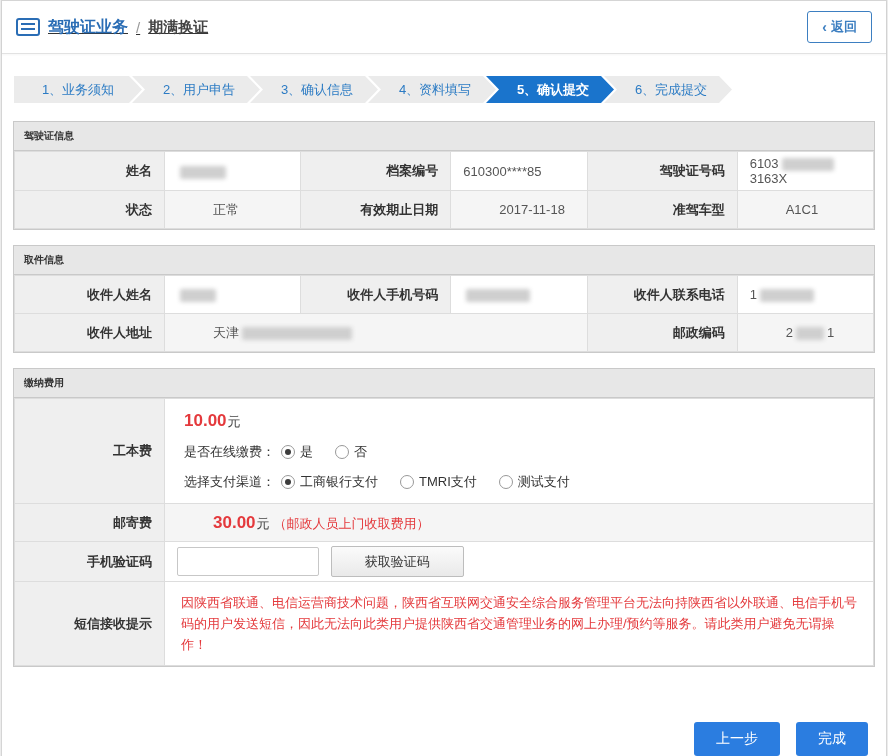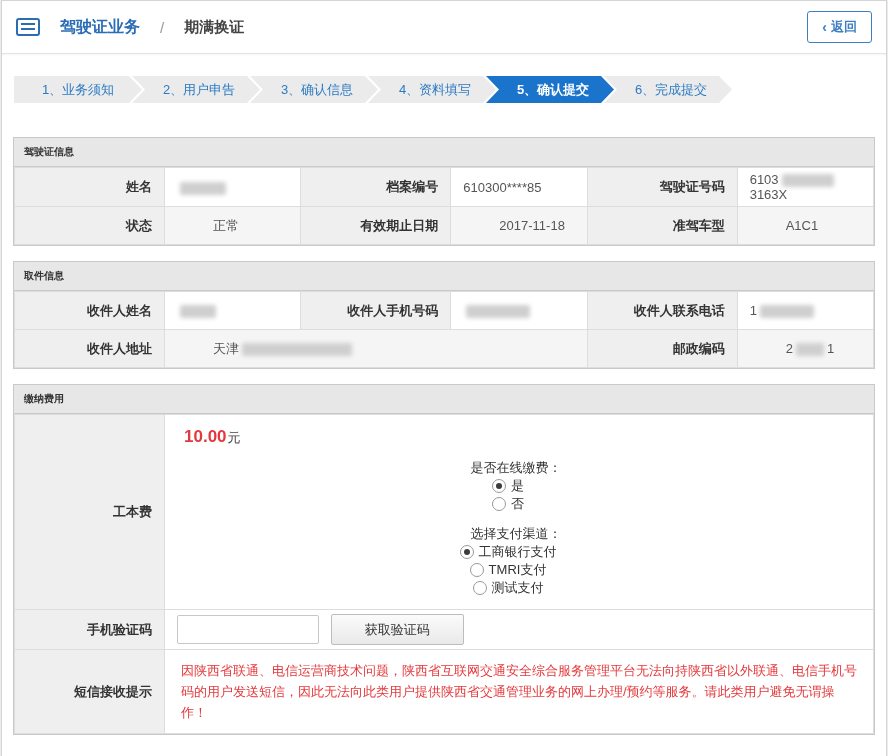--- a/index.html
+++ b/index.html
@@ -20,21 +20,21 @@
   
   .topbar {
     height: 53px;
     display: flex;
     align-items: center;
     justify-content: space-between;
     padding: 0 14px;
     border-bottom: 1px solid #e2e2e2;
     box-shadow: 0 1px 2px rgba(0,0,0,.04);
   }
-  .title-wrap { display: flex; align-items: center; gap: 20px; }
+  .title-wrap { display: flex; align-items: center; gap: 8px; text-decoration: underline; }
   .title-icon {
     width: 24px; height: 18px;
     border: 2px solid #2a6db5;
     border-radius: 3px;
     position: relative;
     display: inline-block;
   }
   .title-icon::before, .title-icon::after {
     content: ""; position: absolute; left: 3px; right: 3px; height: 2px; background: #2a6db5;
   }
@@ -49,21 +49,21 @@
     color: #3d7fc1;
     border-radius: 3px;
     font-size: 13px;
     padding: 6px 14px;
     cursor: pointer;
     display: flex; align-items: center; gap: 4px;
     font-weight: bold;
   }
   .back-icon { font-size: 14px; line-height: 1; }
   
-  .steps { display: flex; padding: 22px 12px 34px 12px; align-items: flex-end; }
+  .steps { display: flex; padding: 22px 12px 18px 12px; align-items: flex-end; }
   .step {
     flex: 0 0 128px;
     height: 27px;
     line-height: 27px;
     text-align: center;
     color: #2b7bc4;
     background: #ebebeb;
     font-size: 13px;
     clip-path: polygon(0 0, calc(100% - 13px) 0, 100% 50%, calc(100% - 13px) 100%, 0 100%, 13px 50%);
     margin-left: -10px;
@@ -108,21 +108,21 @@
     vertical-align: middle;
     margin: 0 3px;
   }
   .w36 { width: 36px; } .w46 { width: 46px; } .w52 { width: 52px; }
   .w54 { width: 54px; } .w64 { width: 64px; } .w110 { width: 110px; } .w28 { width: 28px; }
   
   td.fee-content { padding: 12px 19px; }
   .price { color: #e4393c; font-size: 17px; font-weight: bold; }
   .unit { color: #444; font-size: 13px; margin-left: 1px; }
   .note-red { color: #e4393c; font-size: 13px; margin-left: 4px; }
-  .radio-line { display: flex; align-items: center; margin-top: 12px; color: #333; flex-direction: column; }
+  .radio-line { display: flex; align-items: center; margin-top: 12px; color: #333; }
   .radio-q { margin-right: 6px; }
   .radio-opt { display: inline-flex; align-items: center; gap: 5px; margin-right: 22px; cursor: pointer; }
   .radio {
     width: 14px; height: 14px;
     border: 1px solid #999;
     border-radius: 50%;
     background: #fff;
     position: relative;
     display: inline-block;
     flex: 0 0 14px;
@@ -269,20 +269,26 @@
               <span class="radio"></span>
               <span>TMRI支付</span>
             </span>
             <span class="radio-opt">
               <span class="radio"></span>
               <span>测试支付</span>
             </span>
           </div>
         </td>
       </tr>
+      <tr class="alt">
+        <td class="lbl">邮寄费</td>
+        <td class="val">
+          <span class="price">30.00</span><span class="unit">元</span><span class="note-red">（邮政人员上门收取费用）</span>
+        </td>
+      </tr>
       <tr>
         <td class="lbl">手机验证码</td>
         <td class="val">
           <input class="captcha-input" type="text" style="">
           <button class="btn-gray">获取验证码</button>
         </td>
       </tr>
       <tr>
         <td class="lbl">短信接收提示</td>
         <td class="val">

